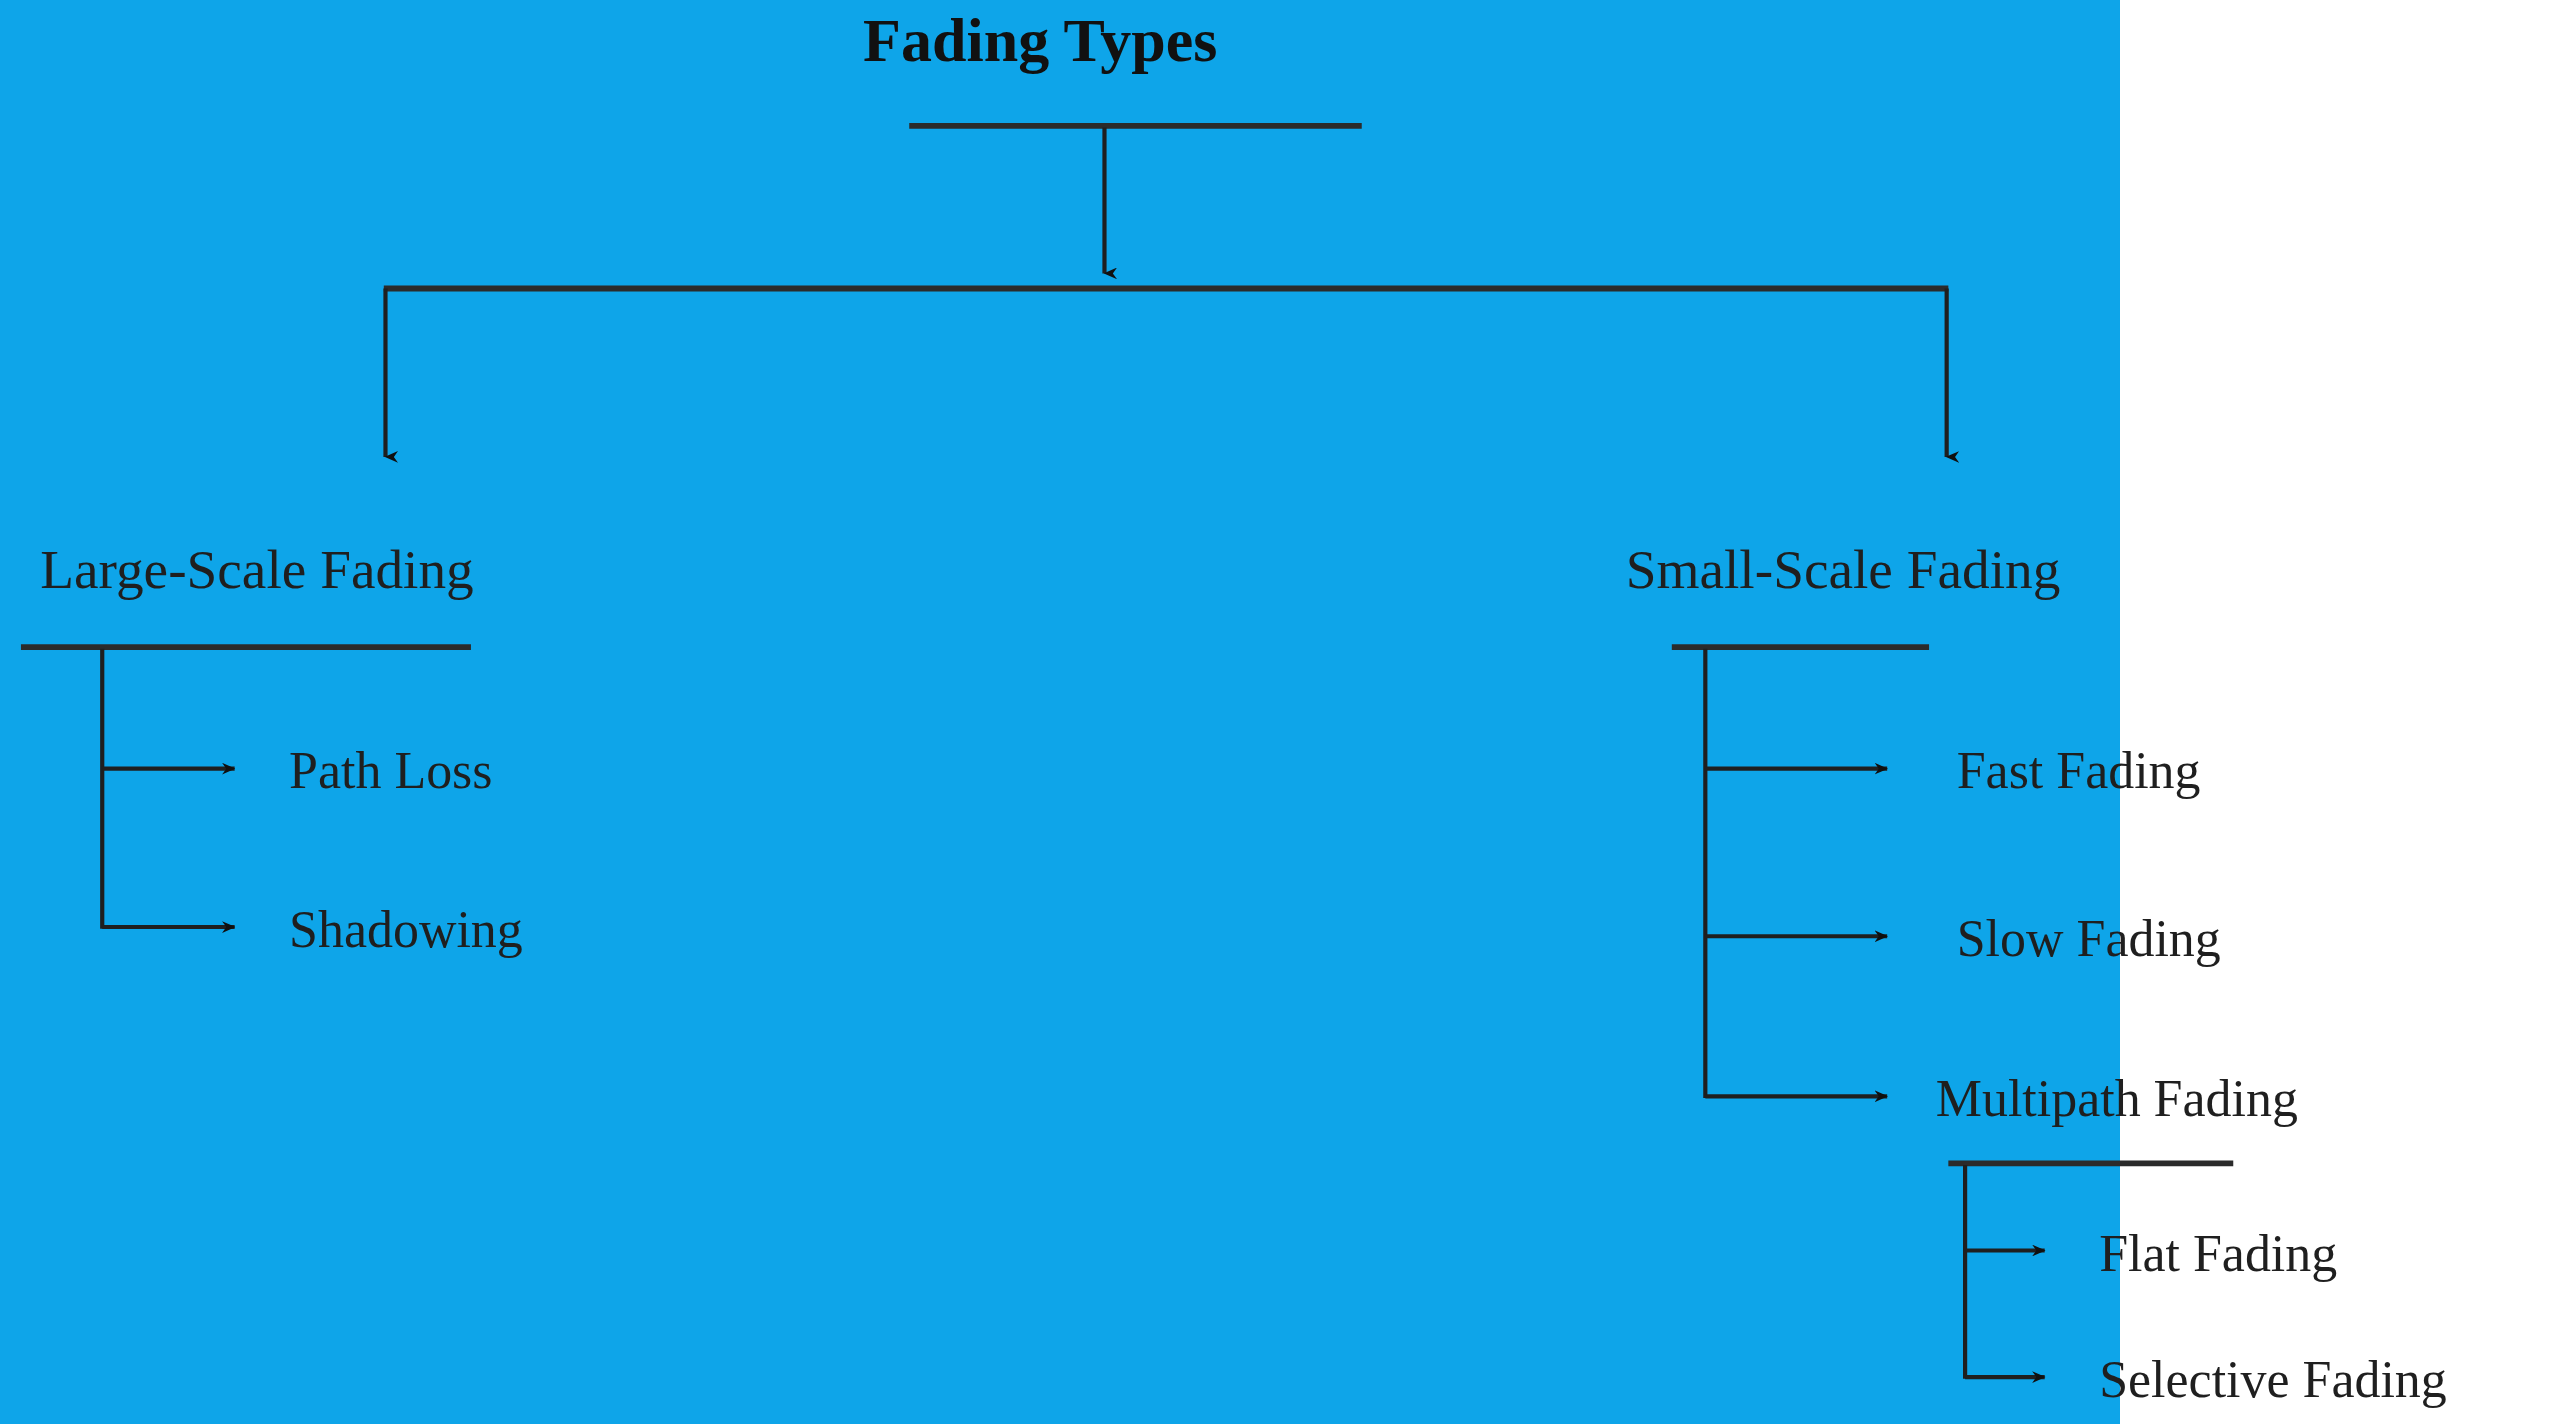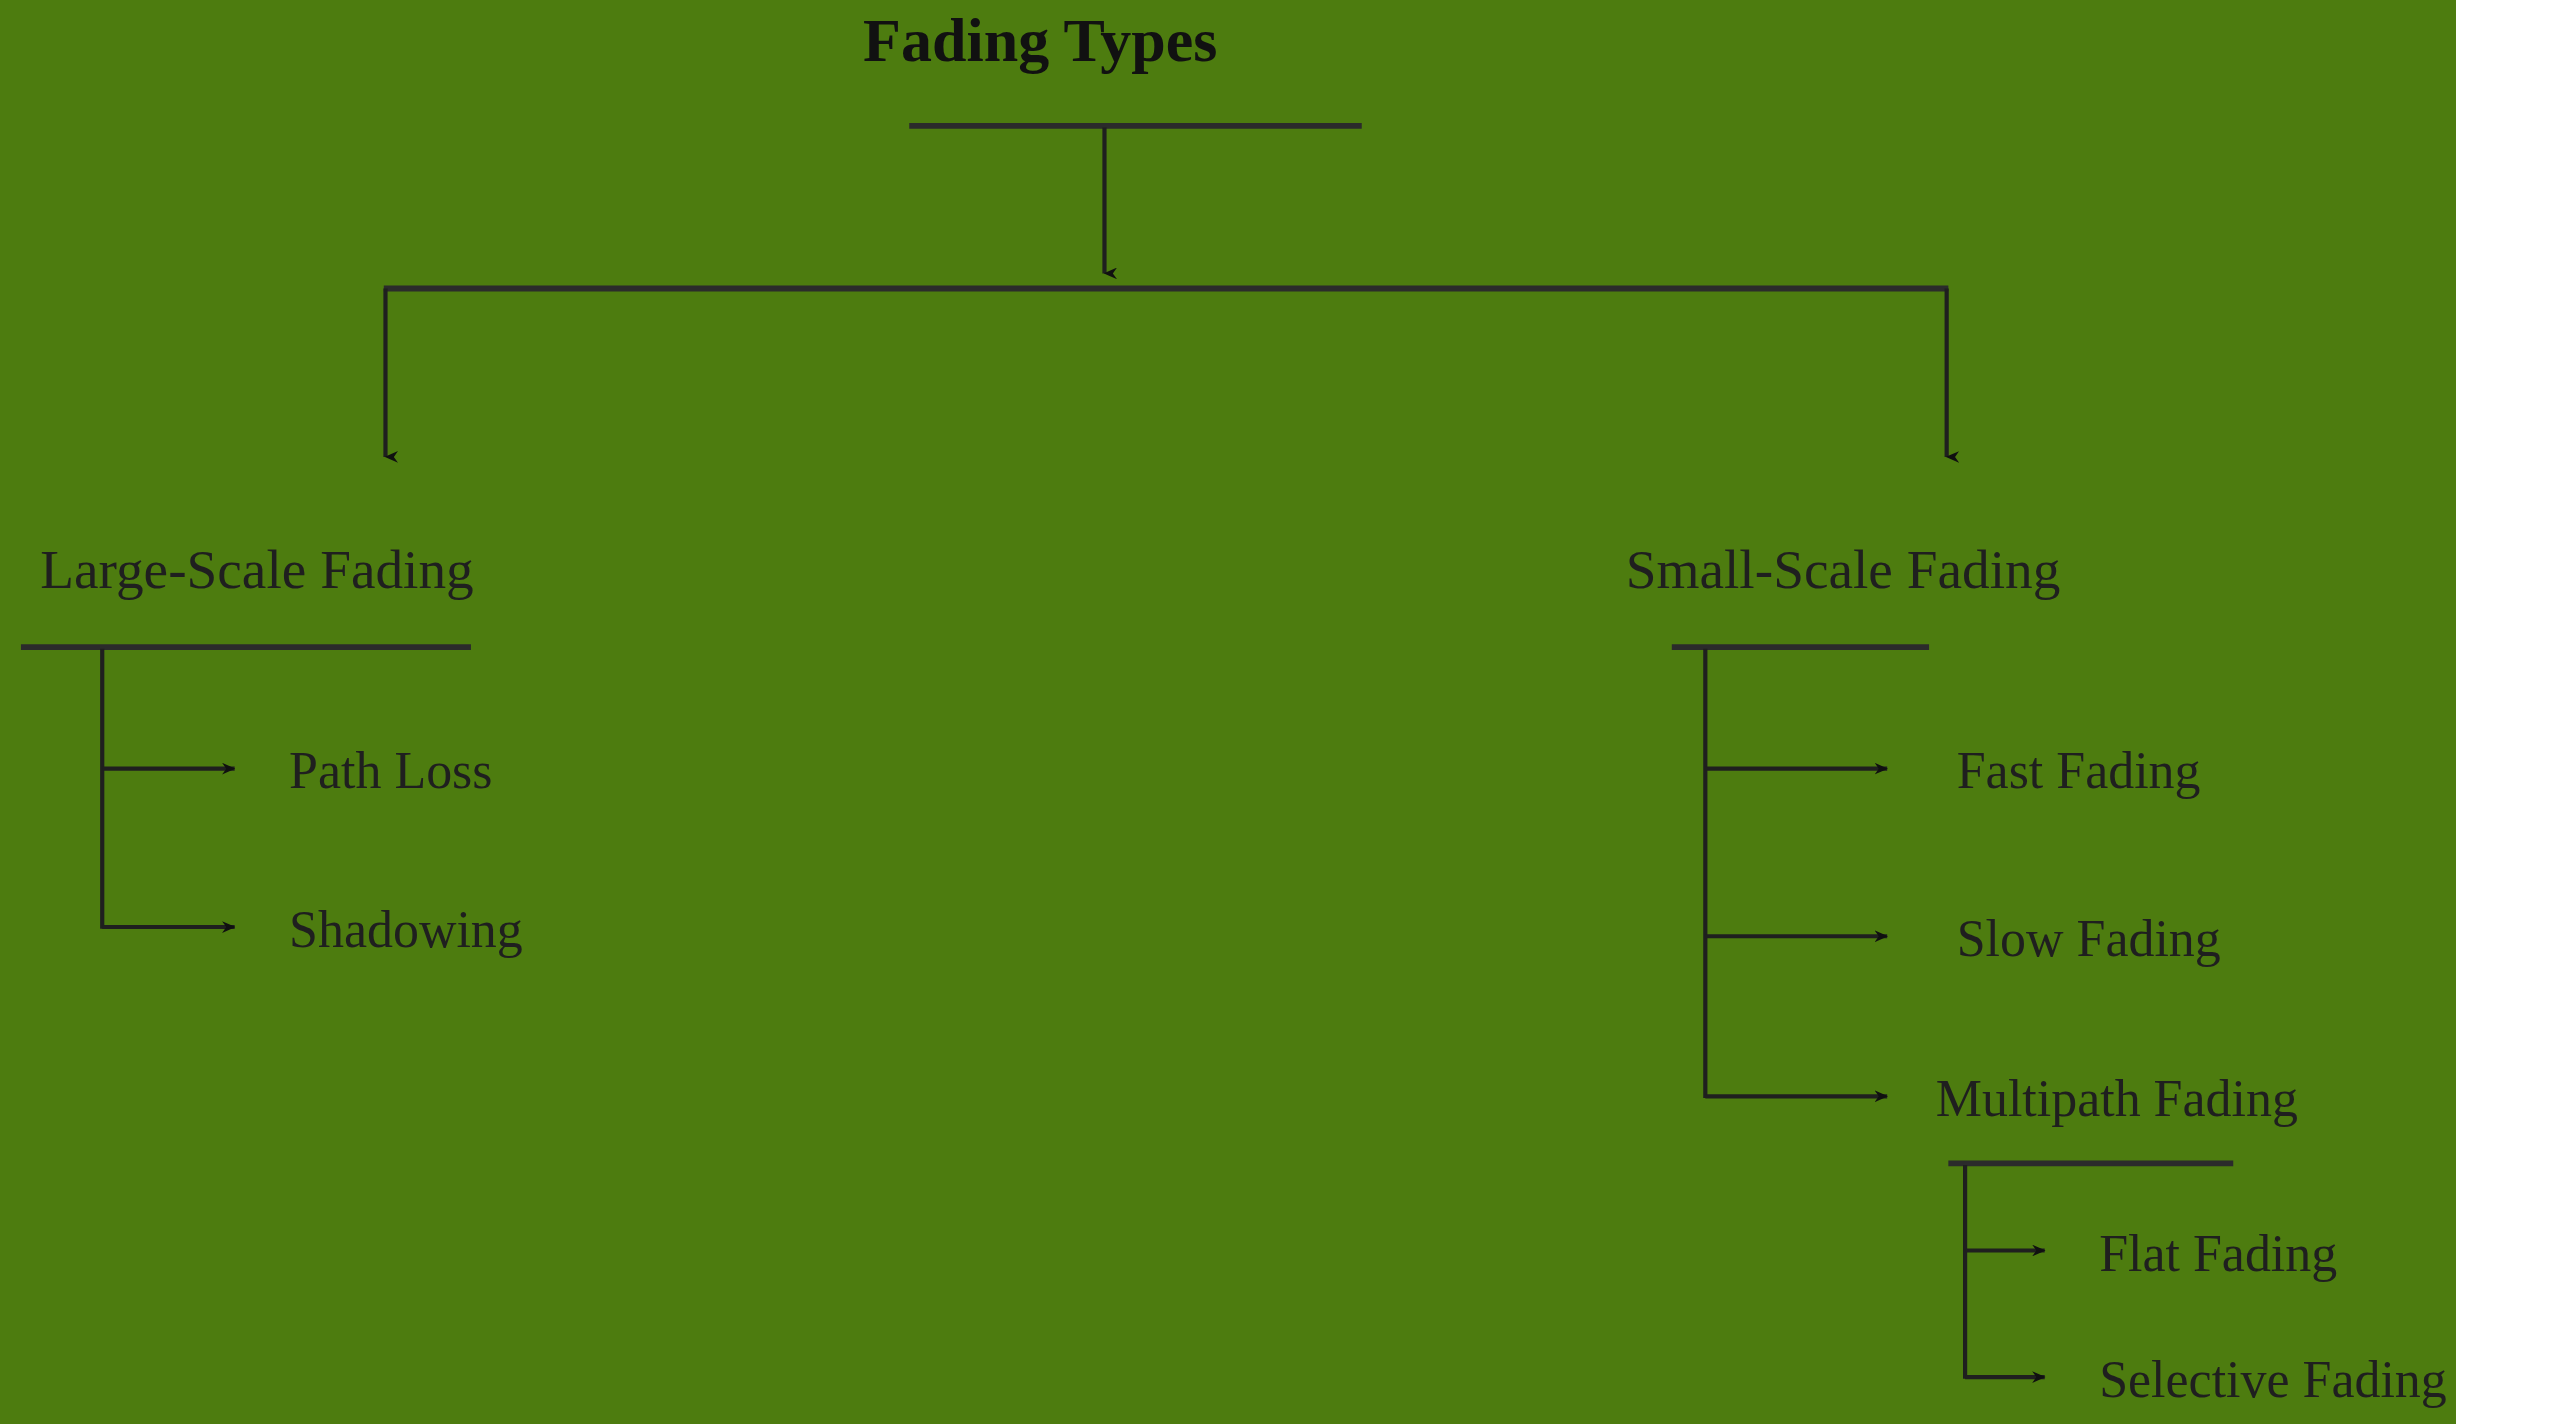--- a/index.html
+++ b/index.html
@@ -9,23 +9,23 @@
   }
   body {
     width: 2576px;
     height: 1425px;
     overflow: hidden;
     font-family: "Liberation Serif", "DejaVu Serif", serif;
     color: #1a1a1a;
   }
   #diagram-root {
     position: relative;
-    width: 2456px;
+    width: 2120px;
     height: 1425px;
-    background: #4d7c0f;
+    background: #0ea5e9;
   }
   #diagram-svg {
     position: absolute;
     top: 0;
     left: 0;
     width: 2576px;
     height: 1425px;
     display: block;
   }
   .node-text {

